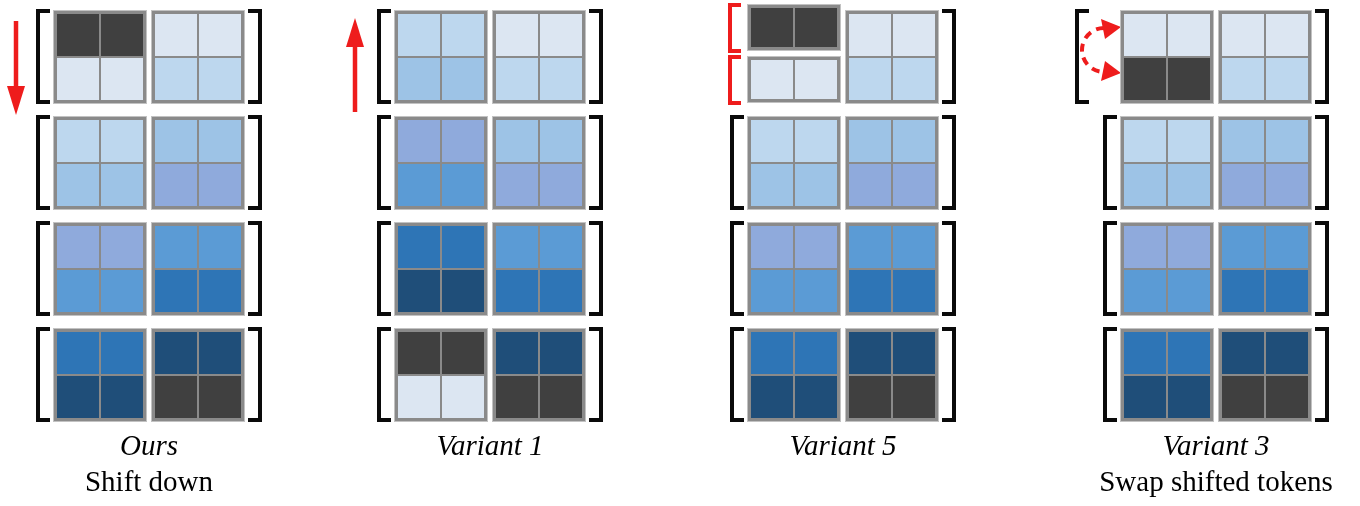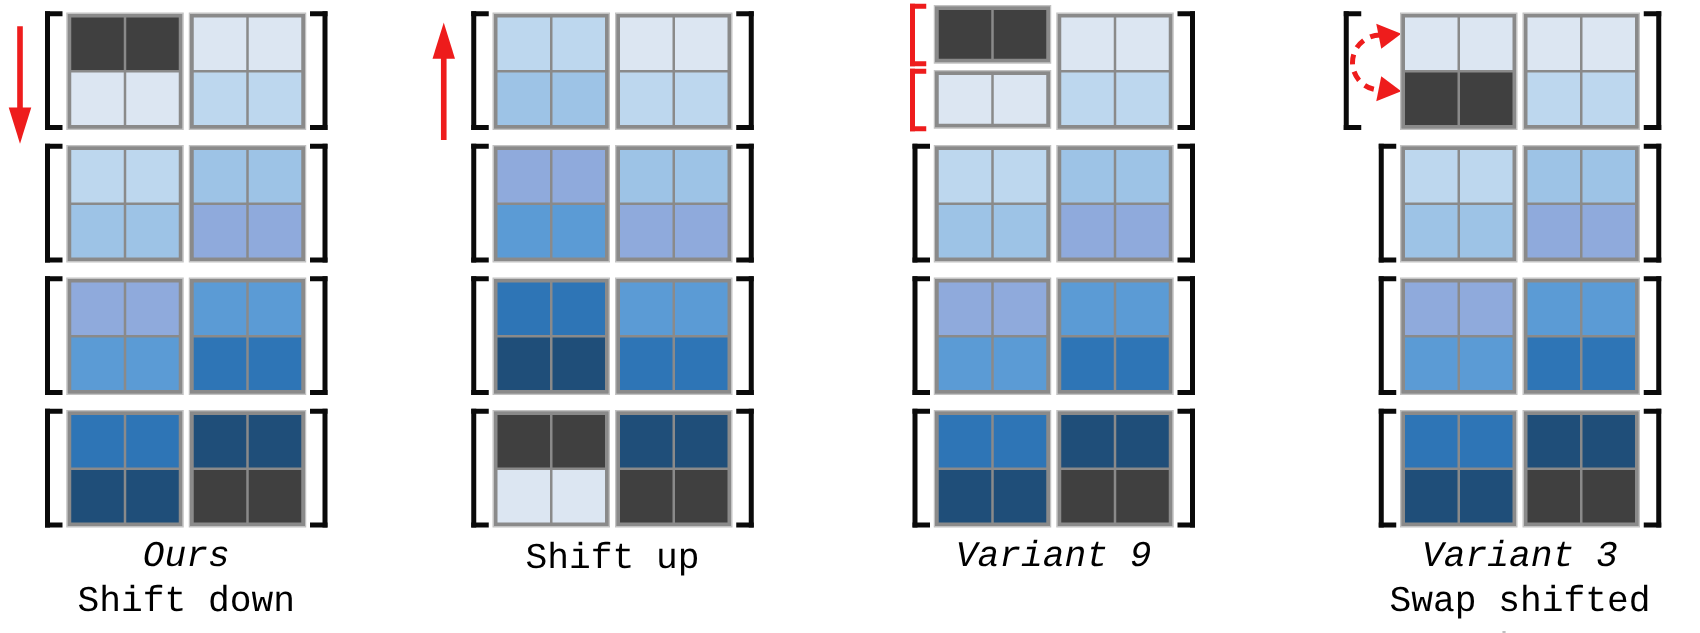--- a/index.html
+++ b/index.html
@@ -1,18 +1,18 @@
 <!DOCTYPE html>
 <html><head>
 <meta charset="utf-8">
 <style>
   html,body { margin:0; padding:0; background:#ffffff; }
   #canvas {
     position:relative; width:1360px; height:506px; background:#ffffff;
-    font-family:Liberation Mono, monospace; overflow:hidden;
+    font-family:Liberation Serif, serif; overflow:hidden;
   }
   .grid {
     position:absolute; display:grid; gap:2px;
     background:#8a8a8a; border:3px solid #8a8a8a;
     outline:1px solid #c2c2c2; box-sizing:border-box;
   }
   .grid.g2x2 { grid-template-columns:1fr 1fr; grid-template-rows:1fr 1fr; }
   .grid.g1x2 { grid-template-columns:1fr 1fr; grid-template-rows:1fr; }
   .cell { width:100%; height:100%; }
   .brk { position:absolute; width:14px; box-sizing:border-box; }
@@ -146,21 +146,21 @@
       <div class="cell" style="background: rgb(220, 230, 242);"></div>
     </div>
     <div class="grid g2x2" style="left: 493px; top: 329px; width: 92px; height: 92px;">
       <div class="cell" style="background: rgb(31, 78, 121);"></div>
       <div class="cell" style="background: rgb(31, 78, 121);"></div>
       <div class="cell" style="background: rgb(64, 64, 64);"></div>
       <div class="cell" style="background: rgb(64, 64, 64);"></div>
     </div>
     <div class="brk close" style="left: 589px; top: 327px; height: 95px;"></div>
     <div class="col-label" style="left: 330px; top: 428px;">
-      <div class="col-sub">Shift up</div>
+      <div class="col-title">Variant 1</div>
     </div>
     <div class="brk open red" style="left: 728px; top: 3px; height: 50px;"></div>
     <div class="brk open red" style="left: 728px; top: 55px; height: 50px;"></div>
     <div class="grid g1x2" style="left: 748px; top: 5px; width: 92px; height: 45px;">
       <div class="cell" style="background: rgb(64, 64, 64);"></div>
       <div class="cell" style="background: rgb(64, 64, 64);"></div>
     </div>
     <div class="grid g1x2" style="left: 748px; top: 57px; width: 92px; height: 45px;">
       <div class="cell" style="background: rgb(220, 230, 242);"></div>
       <div class="cell" style="background: rgb(220, 230, 242);"></div>
@@ -208,21 +208,21 @@
       <div class="cell" style="background: rgb(31, 78, 121);"></div>
     </div>
     <div class="grid g2x2" style="left: 846px; top: 329px; width: 92px; height: 92px;">
       <div class="cell" style="background: rgb(31, 78, 121);"></div>
       <div class="cell" style="background: rgb(31, 78, 121);"></div>
       <div class="cell" style="background: rgb(64, 64, 64);"></div>
       <div class="cell" style="background: rgb(64, 64, 64);"></div>
     </div>
     <div class="brk close" style="left: 942px; top: 327px; height: 95px;"></div>
     <div class="col-label" style="left: 683px; top: 428px;">
-      <div class="col-title">Variant 9</div>
+      <div class="col-title">Variant 5</div>
     </div>
     <div class="annot" style="left: 1076px; top: 12px; width: 50px; height: 80px;"><svg width="50" height="80" viewBox="0 0 50 80" xmlns="http://www.w3.org/2000/svg">
         <path d="M 28 16 A 21 21 0 0 0 28 60" fill="none" stroke="#ee1c1c" stroke-width="4" stroke-dasharray="8 6"></path>
         <polygon points="25,7 45,15 29,27" fill="#ee1c1c"></polygon>
         <polygon points="29,49 45,61 25,69" fill="#ee1c1c"></polygon>
       </svg></div>
     <div class="brk open" style="left: 1075px; top: 9px; height: 95px;"></div>
     <div class="grid g2x2" style="left: 1121px; top: 11px; width: 92px; height: 92px;">
       <div class="cell" style="background: rgb(220, 230, 242);"></div>
       <div class="cell" style="background: rgb(220, 230, 242);"></div>

